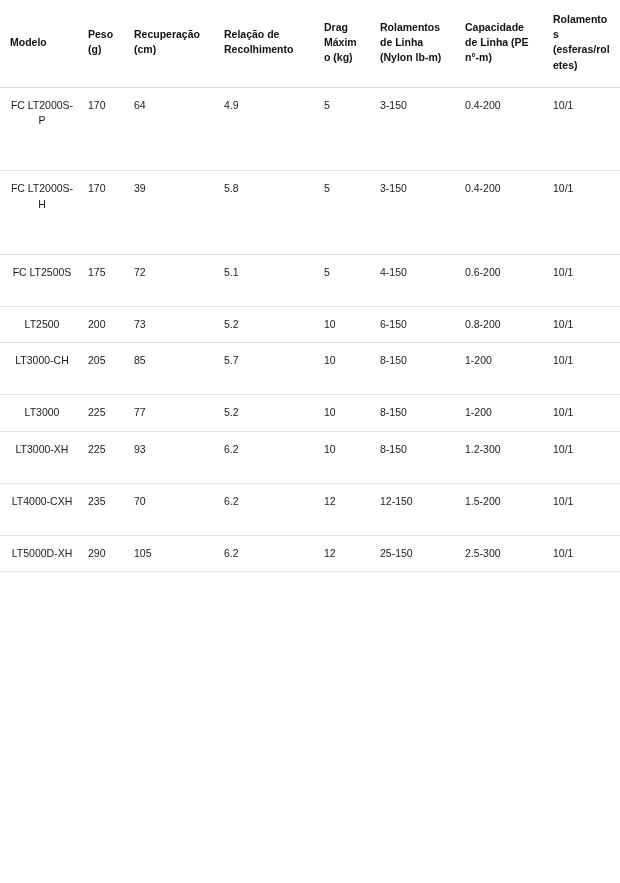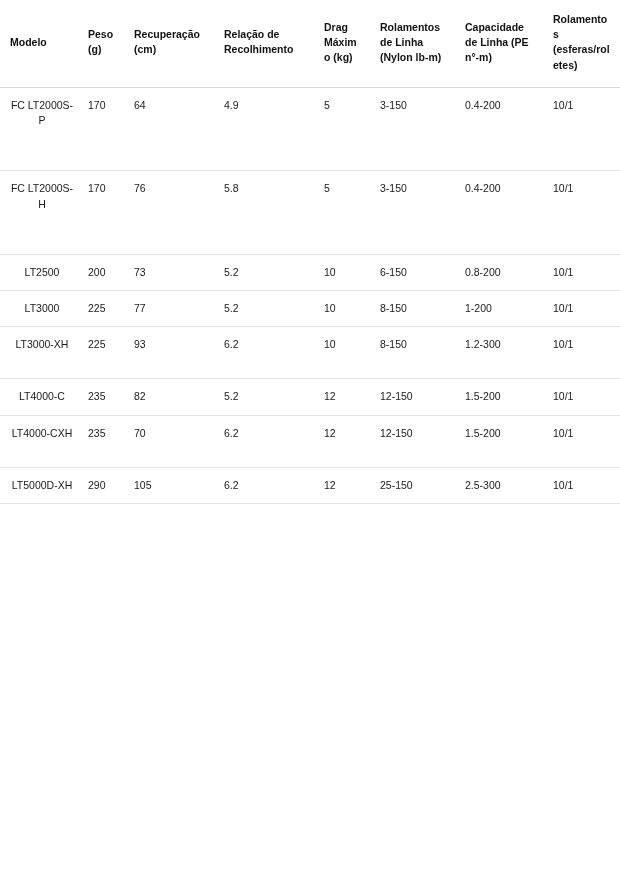--- a/index.html
+++ b/index.html
@@ -92,65 +92,75 @@
       <td>64</td>
       <td>4.9</td>
       <td>5</td>
       <td>3-150</td>
       <td>0.4-200</td>
       <td>10/1</td>
     </tr>
     <tr class="xtall">
       <td>FC LT2000S-H</td>
       <td>170</td>
-      <td>76</td>
+      <td>39</td>
       <td>5.8</td>
       <td>5</td>
       <td>3-150</td>
       <td>0.4-200</td>
+      <td>10/1</td>
+    </tr>
+    <tr class="tall">
+      <td>FC LT2500S</td>
+      <td>175</td>
+      <td>72</td>
+      <td>5.1</td>
+      <td>5</td>
+      <td>4-150</td>
+      <td>0.6-200</td>
       <td>10/1</td>
     </tr>
     <tr>
       <td>LT2500</td>
       <td>200</td>
       <td>73</td>
       <td>5.2</td>
       <td>10</td>
       <td>6-150</td>
       <td>0.8-200</td>
+      <td>10/1</td>
+    </tr>
+    <tr class="tall">
+      <td>LT3000-CH</td>
+      <td>205</td>
+      <td>85</td>
+      <td>5.7</td>
+      <td>10</td>
+      <td>8-150</td>
+      <td>1-200</td>
       <td>10/1</td>
     </tr>
     <tr>
       <td>LT3000</td>
       <td>225</td>
       <td>77</td>
       <td>5.2</td>
       <td>10</td>
       <td>8-150</td>
       <td>1-200</td>
       <td>10/1</td>
     </tr>
     <tr class="tall">
       <td>LT3000-XH</td>
       <td>225</td>
       <td>93</td>
       <td>6.2</td>
       <td>10</td>
       <td>8-150</td>
       <td>1.2-300</td>
-      <td>10/1</td>
-    </tr>
-    <tr>
-      <td>LT4000-C</td>
-      <td>235</td>
-      <td>82</td>
-      <td>5.2</td>
-      <td>12</td>
-      <td>12-150</td>
-      <td>1.5-200</td>
       <td>10/1</td>
     </tr>
     <tr class="tall">
       <td>LT4000-CXH</td>
       <td>235</td>
       <td>70</td>
       <td>6.2</td>
       <td>12</td>
       <td>12-150</td>
       <td>1.5-200</td>

